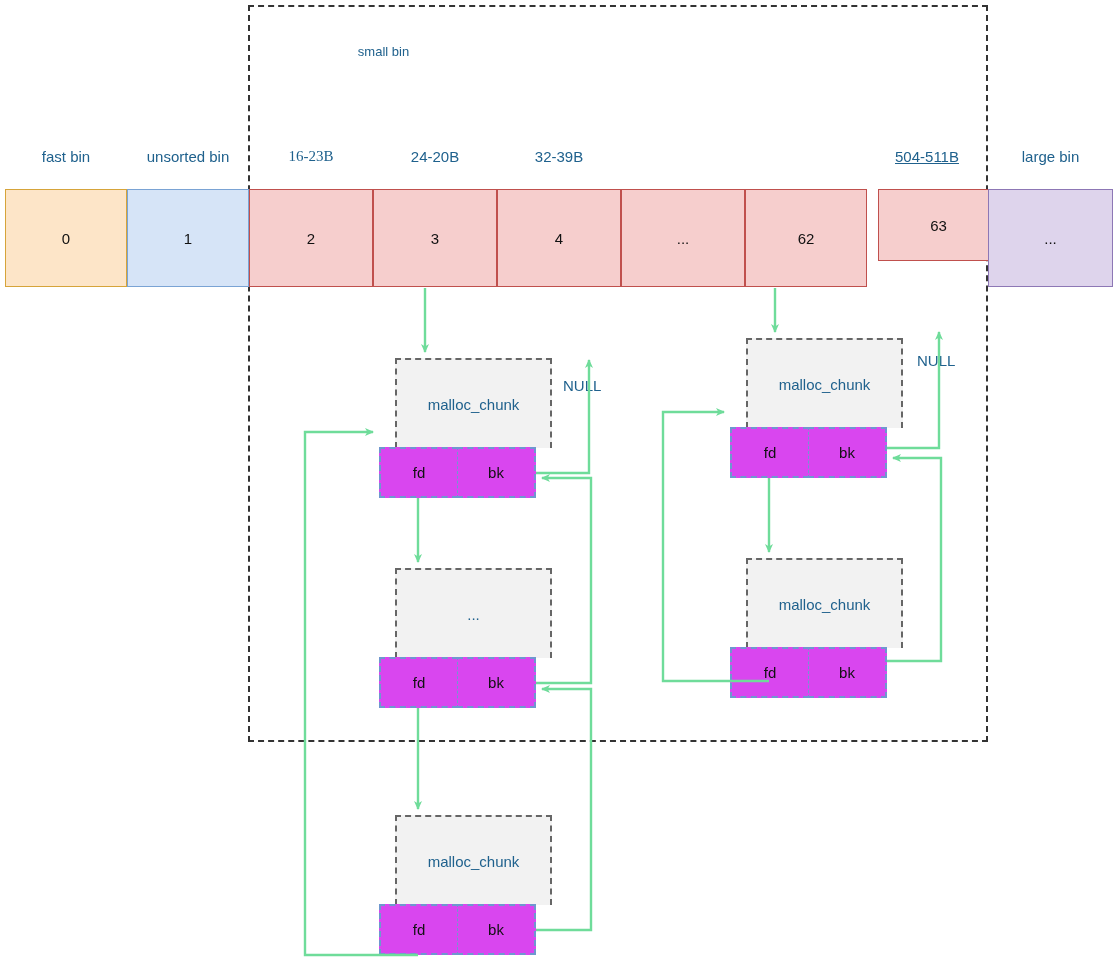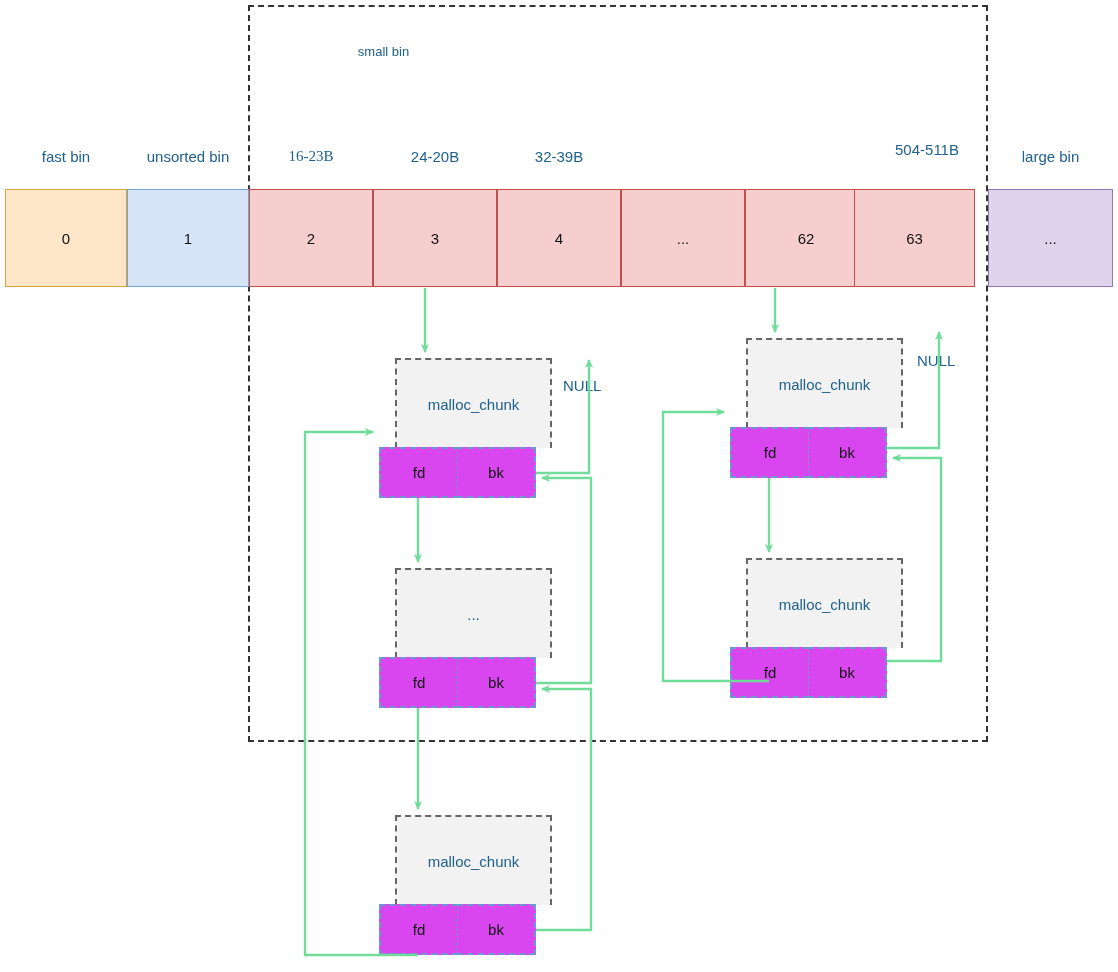--- a/index.html
+++ b/index.html
@@ -109,31 +109,31 @@
 <div id="stage">
 
   <div class="group-box" style="left:248px; top:5px; width:740px; height:737px;"></div>
   <div class="group-title" style="left:306px; top:44px; width:155px;">small bin</div>
 
   <div class="bin-label" style="left:5px;   top:148px; width:122px;">fast bin</div>
   <div class="bin-label" style="left:127px; top:148px; width:122px;">unsorted bin</div>
   <div class="bin-label" style="left:249px; top:148px; width:124px;font-family:Liberation Serif, serif;">16-23B</div>
   <div class="bin-label" style="left:373px; top:148px; width:124px;">24-20B</div>
   <div class="bin-label" style="left:497px; top:148px; width:124px;">32-39B</div>
-  <div class="bin-label" style="left:865px; top:141px; width:124px;">504-511B</div>
+  <div class="bin-label" style="left:865px; top:148px; width:124px;text-decoration:underline;">504-511B</div>
   <div class="bin-label" style="left:988px; top:148px; width:125px;">large bin</div>
 
   <div class="bin-cell fast" style="left:5px;   top:189px; width:122px; height:98px;">0</div>
   <div class="bin-cell unsorted" style="left:127px; top:189px; width:122px; height:98px;">1</div>
   <div class="bin-cell small" style="left:249px; top:189px; width:124px; height:98px;">2</div>
   <div class="bin-cell small" style="left:373px; top:189px; width:124px; height:98px;">3</div>
   <div class="bin-cell small" style="left:497px; top:189px; width:124px; height:98px;">4</div>
   <div class="bin-cell small" style="left:621px; top:189px; width:124px; height:98px;">...</div>
   <div class="bin-cell small" style="left:745px; top:189px; width:122px; height:98px;">62</div>
-  <div class="bin-cell small" style="left:854px; top:189px; width:121px; height:98px;">63</div>
+  <div class="bin-cell small" style="left:878px; top:189px; width:121px; height:72px;">63</div>
   <div class="bin-cell large" style="left:988px; top:189px; width:125px; height:98px;">...</div>
 
   <div class="chunk" style="left:379px; top:358px; width:157px; height:140px;">
     <div class="chunk-body" style="width:157px; height:90px;">malloc_chunk</div>
     <div class="chunk-ptr fd" style="left:0px;  top:89px; width:79px; height:51px;">fd</div>
     <div class="chunk-ptr bk" style="left:78px; top:89px; width:79px; height:51px;">bk</div>
   </div>
 
   <div class="chunk" style="left:379px; top:568px; width:157px; height:140px;">
     <div class="chunk-body" style="width:157px; height:90px;">...</div>

